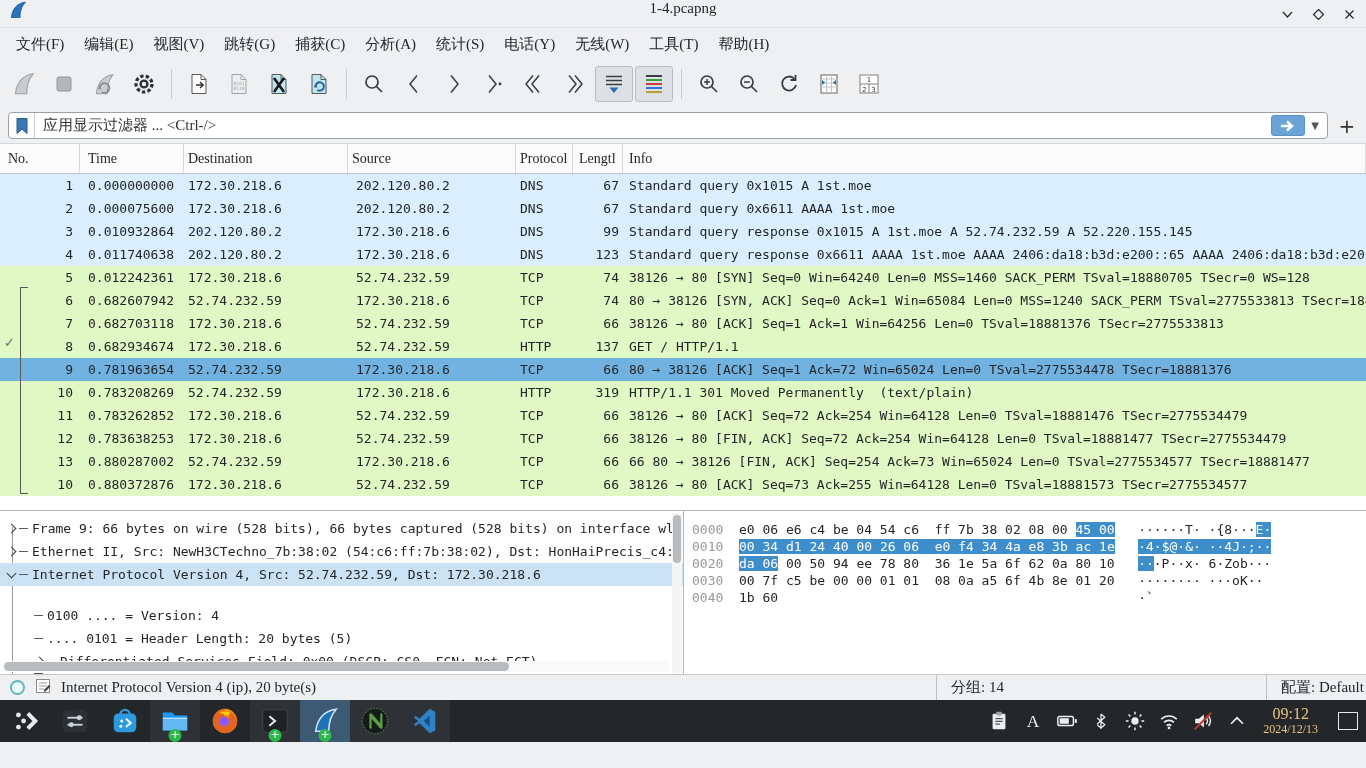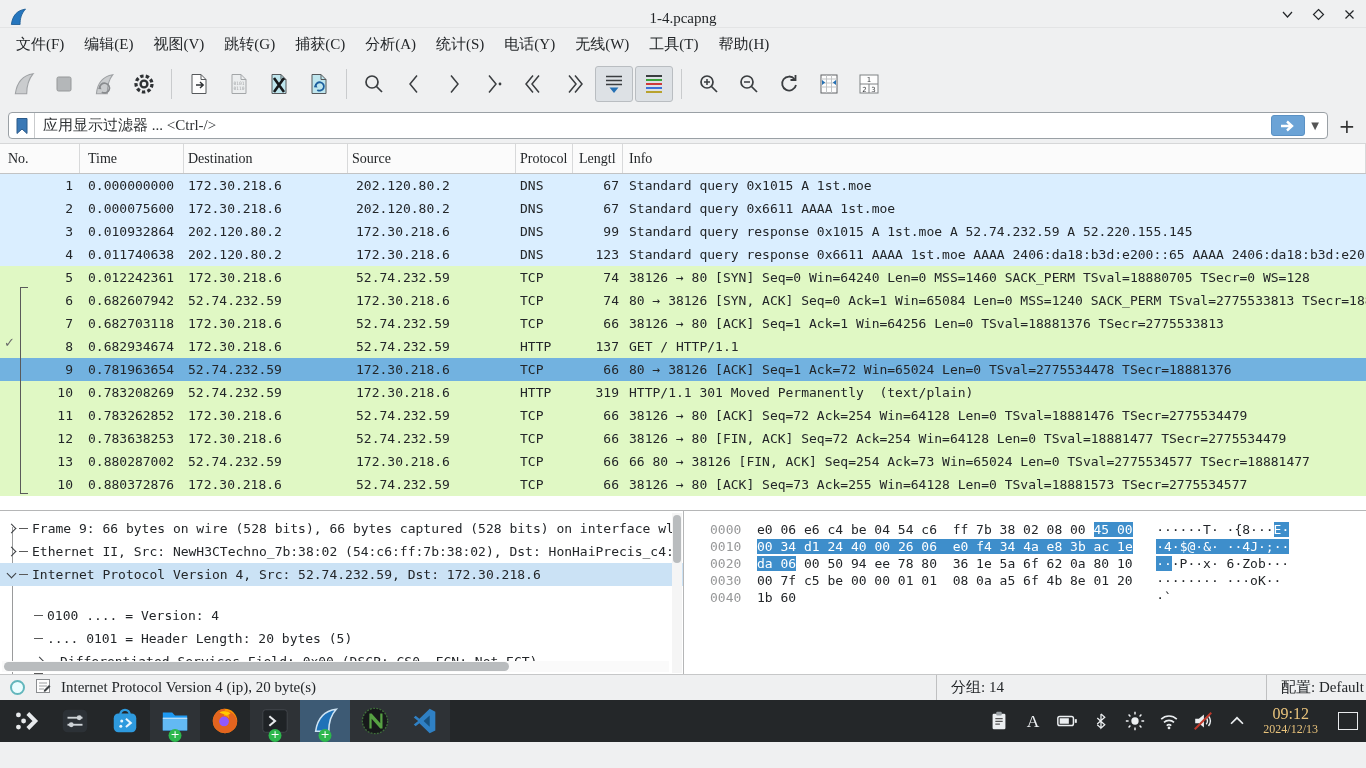--- a/index.html
+++ b/index.html
@@ -1,21 +1,21 @@
 <!DOCTYPE html>
 <html><head>
 <meta charset="utf-8">
 <style>
   * { margin:0; padding:0; box-sizing:border-box; }
   html,body { width:1366px; height:768px; overflow:hidden; }
   body { font-family:"Liberation Serif","DejaVu Serif",serif; background:#eff0f1; color:#232629; position:relative; }
   .mono { font-family:"DejaVu Sans Mono",monospace; }
 
   
-  #titlebar { height:28px; background:#eff0f1; display:flex; align-items:flex-end; position:relative; border-bottom:1px solid #e3e4e5; }
+  #titlebar { height:28px; background:#eff0f1; display:flex; align-items:flex-start; position:relative; border-bottom:1px solid #e3e4e5; }
   #titlebar .app-icon { margin-left:8px; width:20px; height:20px; }
   #titlebar .title { position:absolute; left:0; right:0; text-align:center; font-size:15px; }
   .win-controls { position:absolute; right:10px; top:0; height:28px; display:flex; align-items:center; gap:18px; }
   .win-controls svg { display:block; }
 
   
   #menubar { height:32px; display:flex; align-items:center; padding-left:6px; background:#eff0f1;font-family:Liberation Serif, serif; }
   .menu-item { padding:4px 10px; font-size:15px; cursor:default; }
 
   
@@ -65,21 +65,21 @@
   .chev.right { transform:rotate(-45deg); }
   .chev.down  { transform:rotate(45deg); margin-top:-3px; }
   .dash { display:inline-block; width:9px; border-top:1px solid #5a5a5a; margin-right:4px; flex-shrink:0; }
   .ind1 { margin-left:28px;margin-top:36px; }
   #d-guide { position:absolute; left:12px; top:16px; width:1px; height:150px; background:#9a9b9c; }
   #d-vscroll { position:absolute; right:1px; top:2px; width:10px; height:160px; background:#f5f5f5; }
   #d-vscroll .thumb { position:absolute; top:2px; left:1px; width:8px; height:48px; background:#b9bcbe; border-radius:4px; }
   #d-hscroll { position:absolute; left:2px; bottom:2px; height:11px; right:14px; background:#fafafa; }
   #d-hscroll .thumb { position:absolute; left:2px; top:1px; height:9px; width:505px; background:#b9bcbe; border-radius:5px; }
   #hexpane { flex:1; border-left:1px solid #b5b6b7; padding:10px 0 0 8px; overflow:hidden; }
-  .hrow { height:17px; line-height:17px; font-size:13px; white-space:pre;margin-left:18px; }
+  .hrow { height:17px; line-height:17px; font-size:13px; white-space:pre; }
   .hoff { color:#979899; }
   .hl { background:#3e8ecb; color:#fff; }
 
   
   #statusbar { height:26px; background:#eff0f1; border-top:1px solid #c6c7c8; display:flex; align-items:center; font-size:15px; }
   #sb-left { flex:1; display:flex; align-items:center; gap:10px; padding-left:10px; overflow:hidden; }
   #expert-dot { width:15px; height:15px; border-radius:50%; border:2px solid #62b6bc; background:#eafdff; flex-shrink:0; }
   #sb-note { flex-shrink:0; }
   .sb-cell { border-left:1px solid #bfc0c1; height:100%; display:flex; align-items:center; padding:0 14px; white-space:nowrap; }
   #sb-packets { width:330px; }

